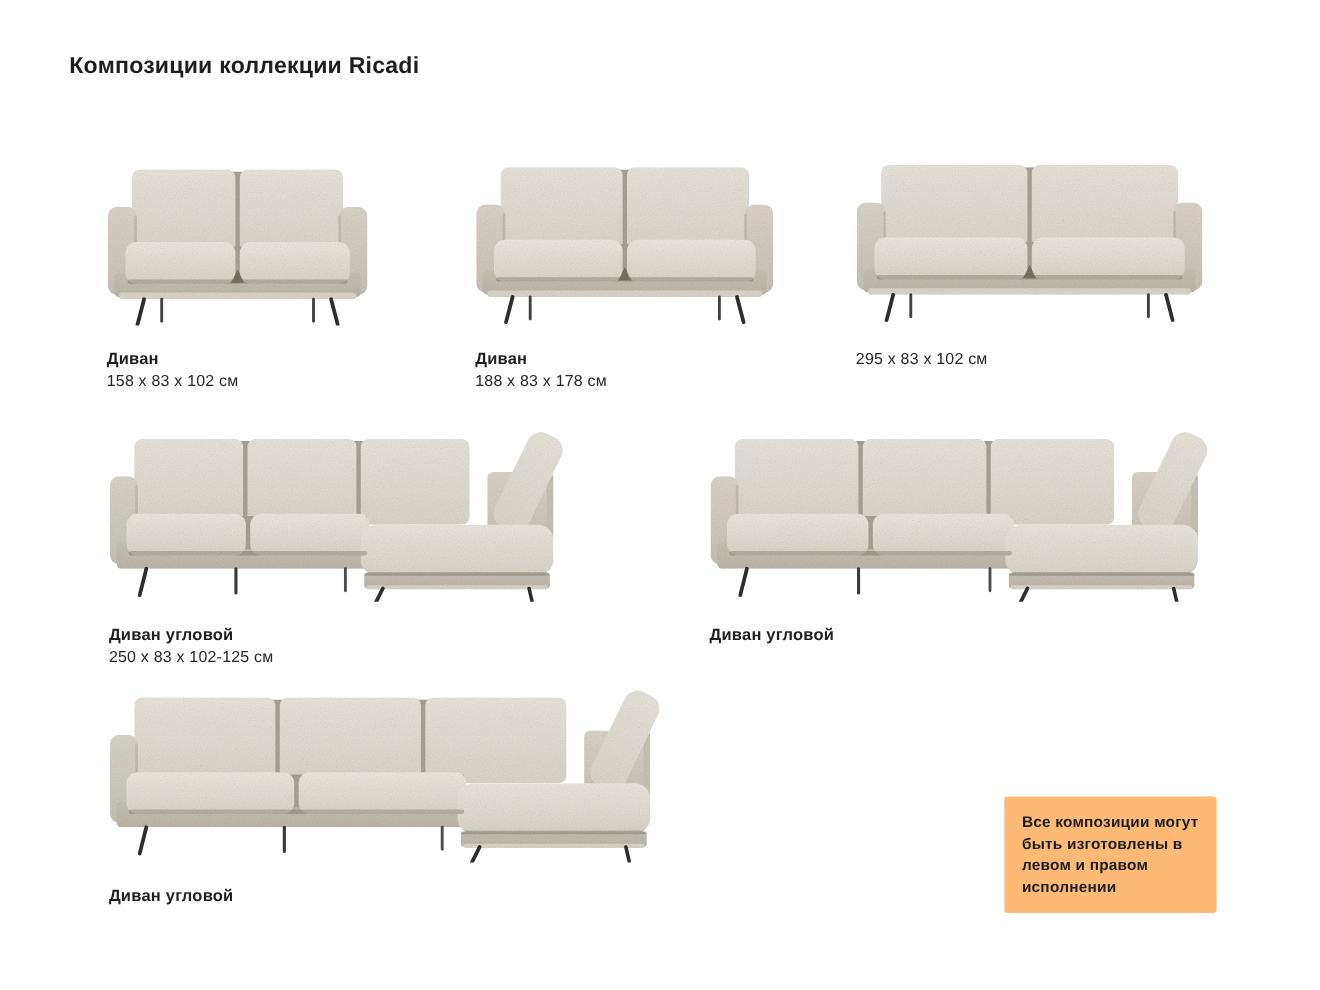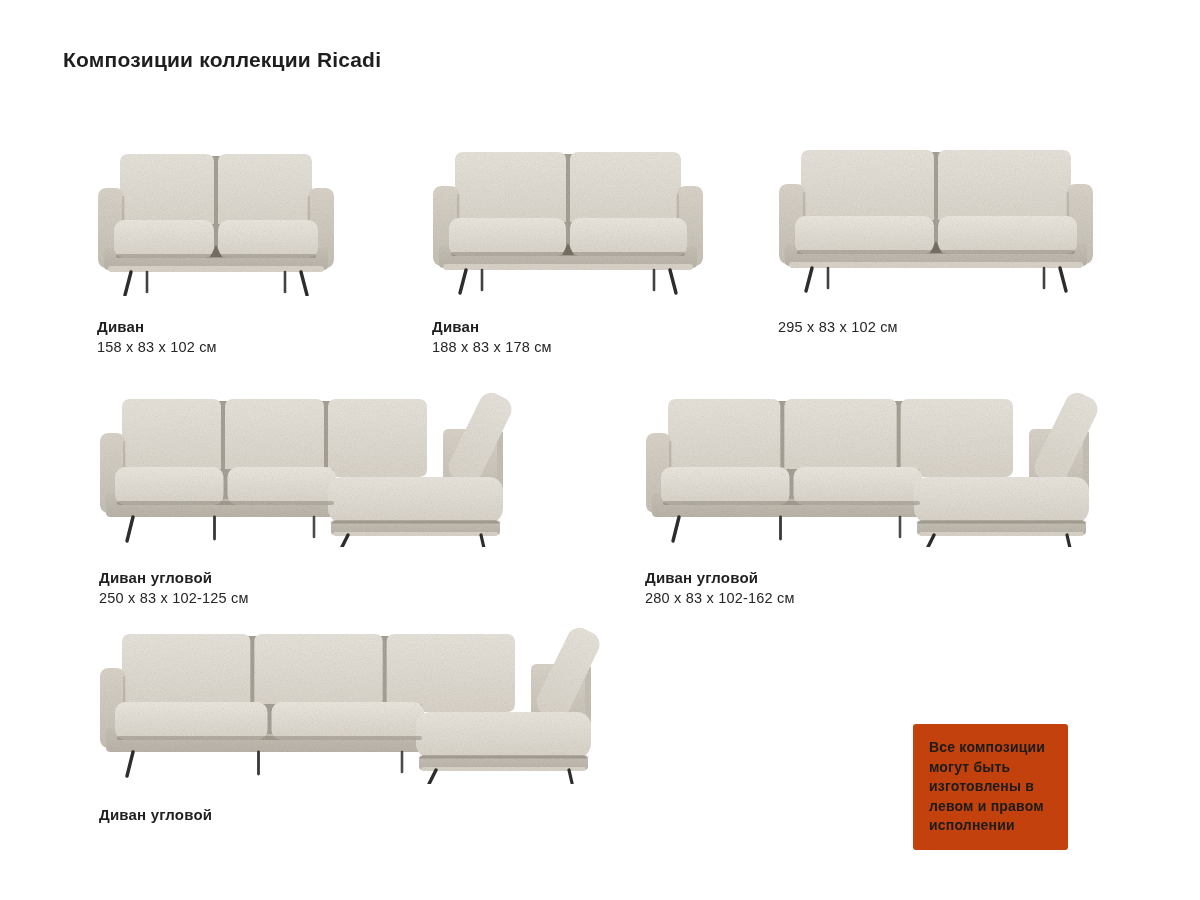--- a/index.html
+++ b/index.html
@@ -16,22 +16,22 @@
   .sofa{position:relative;width:100%;}
   .sofa svg{display:block;width:100%;height:100%;}
   .label{margin-top:21px;}
   .label-name{
     font-size:15px;font-weight:600;line-height:20px;color:#1f1f1f;letter-spacing:.2px;
   }
   .label-dims{
     font-size:14.5px;font-weight:400;line-height:20px;color:#262626;letter-spacing:.2px;
   }
   .note{
-    position:absolute;left:913px;top:724px;width:155px;box-sizing:border-box;
-    background:#c2410c;border-radius:3px;padding:14px 16px;
+    position:absolute;left:913px;top:724px;width:193px;box-sizing:border-box;
+    background:#fdba74;border-radius:3px;padding:14px 16px;
   }
   .note-text{
     font-size:14px;font-weight:600;line-height:19.5px;color:#1c1c1c;letter-spacing:.2px;
   }
 </style>
 </head>
 <body>
 
 <div class="page-title">Композиции коллекции Ricadi</div>
 
@@ -335,21 +335,20 @@
         </g>
         <path d="M34 126 L28 150" stroke="#2d2d2d" stroke-width="3.4" opacity="1" stroke-linecap="round" fill="none"></path>
         <path d="M135.5 126 L135.5 148" stroke="#2d2d2d" stroke-width="2.8" opacity="0.95" stroke-linecap="round" fill="none"></path>
         <path d="M255 126 L255 146" stroke="#2d2d2d" stroke-width="2.6" opacity="0.85" stroke-linecap="round" fill="none"></path>
         <path d="M289 144 L282 158" stroke="#2d2d2d" stroke-width="3.4" opacity="1" stroke-linecap="round" fill="none"></path>
         <path d="M422 144 L425 157" stroke="#2d2d2d" stroke-width="3.2" opacity="1" stroke-linecap="round" fill="none"></path>
       </svg>
     </div>
   <div class="label">
     <div class="label-name">Диван угловой</div>
-    <div class="label-dims">280 x 83 x 102-162 см</div>
   </div>
 </div>
 
 <div class="card" style="left:99px;top:626px;width:502px;">
   <div class="sofa" style="height:158px;">
       <svg viewBox="0 0 502 158" xmlns="http://www.w3.org/2000/svg">
         <defs>
           <linearGradient id="gb5" x1="0" y1="0" x2="0" y2="1">
             <stop offset="0" stop-color="#eae6de"></stop>
             <stop offset="1" stop-color="#dcd6cc"></stop>

